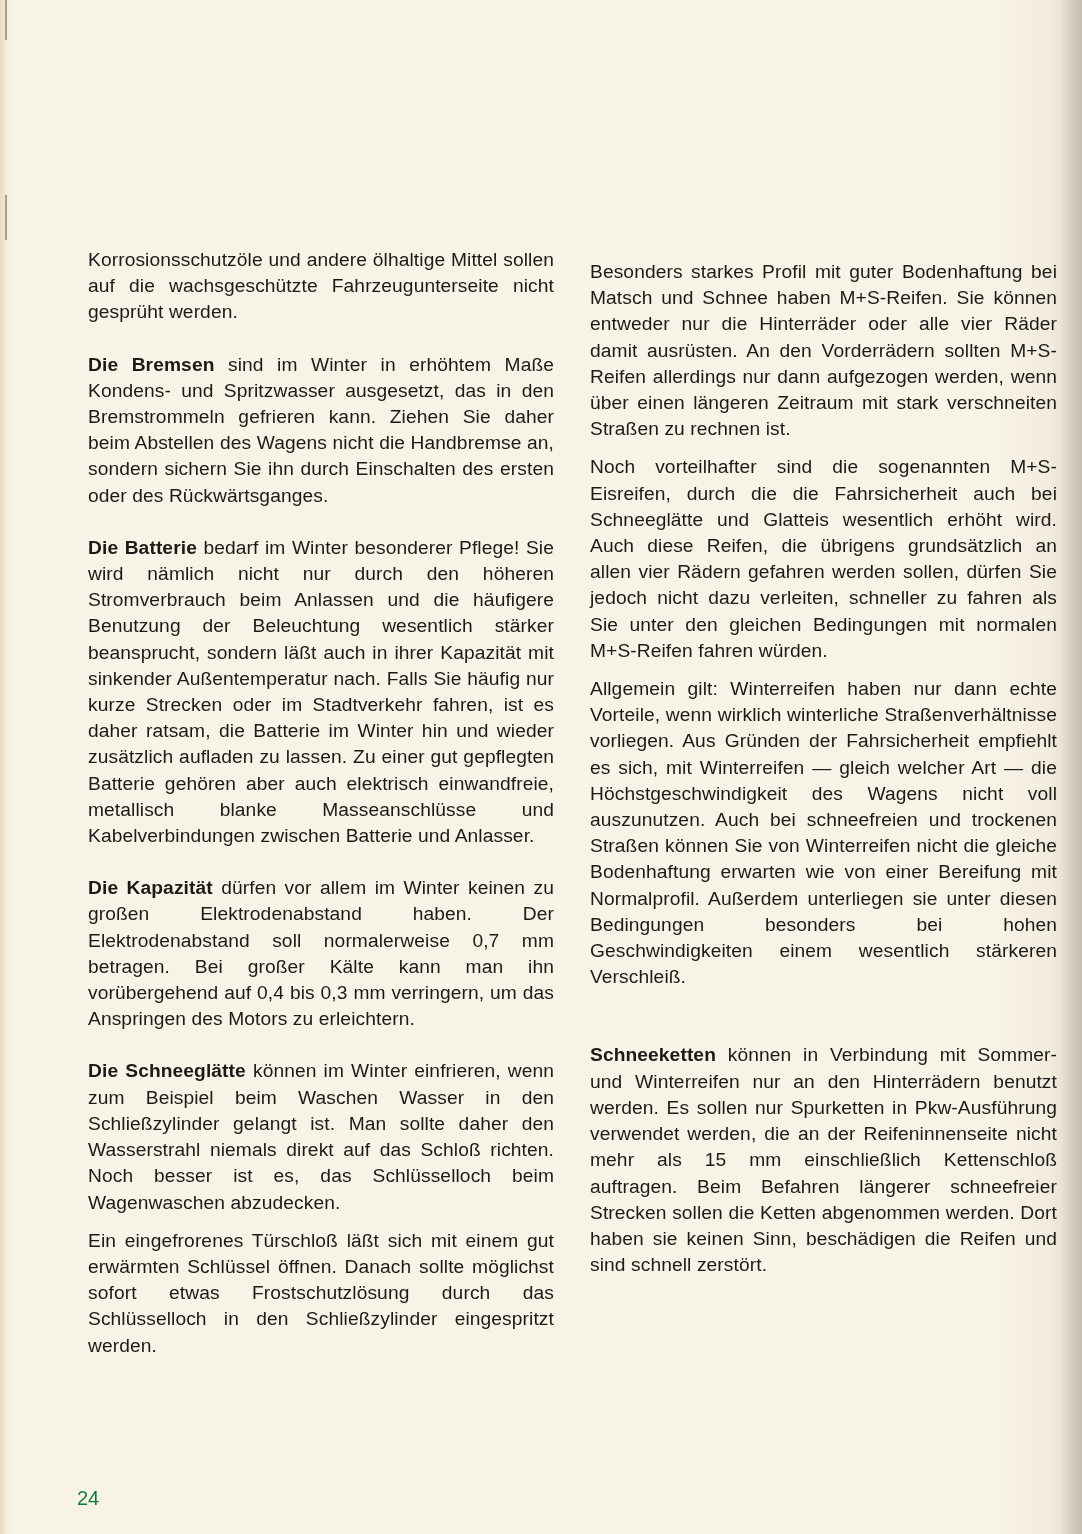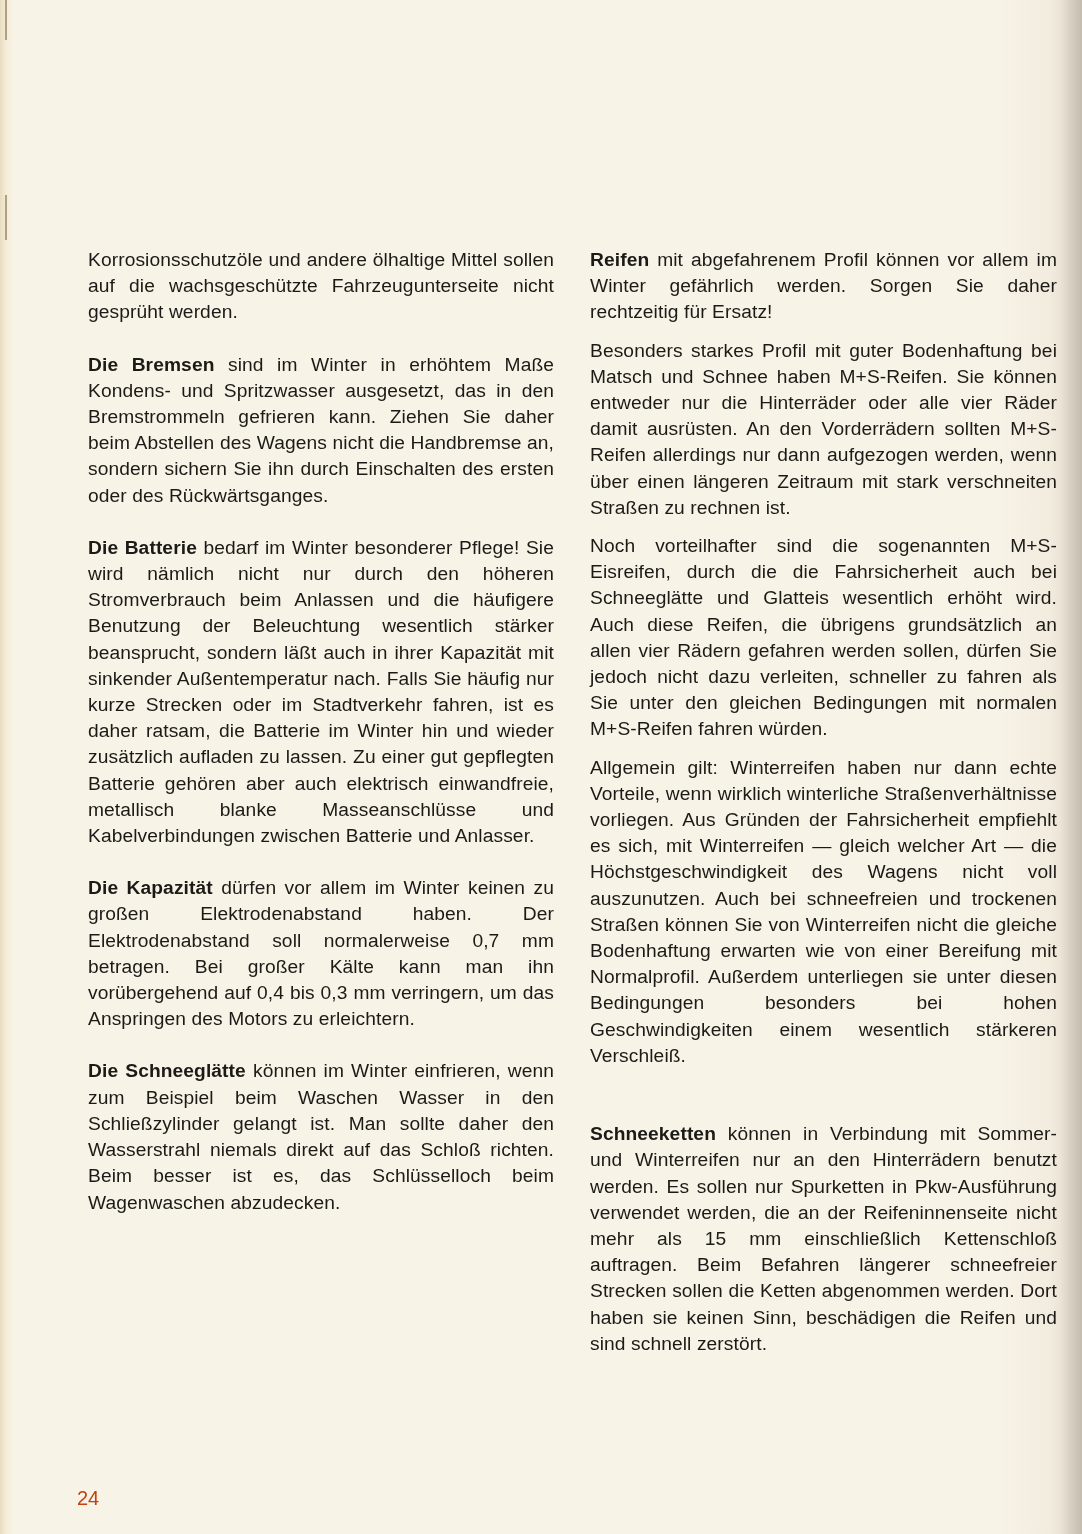--- a/index.html
+++ b/index.html
@@ -49,21 +49,21 @@
     }
     .gap-lg { margin-top: 26px; }
     .gap-sm { margin-top: 12px; }
     .gap-xl { margin-top: 52px; }
     .page-number {
       position: absolute;
       left: 77px;
       top: 1487px;
       font-size: 20px;
       font-weight: 400;
-      color: #c2410c;
+      color: #15803d;
     }
     .edge-shadow {
       position: absolute;
       right: 0;
       top: 0;
       width: 22px;
       height: 100%;
       background: linear-gradient(to right, rgba(0,0,0,0), rgba(120,110,95,0.25));
     }
   </style>
@@ -82,28 +82,28 @@
   <p class="para gap-lg">
     <b>Die Bremsen</b><span> sind im Winter in erhöhtem Maße Kondens- und Spritzwasser ausgesetzt, das in den Bremstrommeln gefrieren kann. Ziehen Sie daher beim Abstellen des Wagens nicht die Handbremse an, sondern sichern Sie ihn durch Einschalten des ersten oder des Rückwärtsganges.</span>
   </p>
   <p class="para gap-lg">
     <b>Die Batterie</b><span> bedarf im Winter besonderer Pflege! Sie wird nämlich nicht nur durch den höheren Stromverbrauch beim Anlassen und die häufigere Benutzung der Beleuchtung wesentlich stärker beansprucht, sondern läßt auch in ihrer Kapazität mit sinkender Außentemperatur nach. Falls Sie häufig nur kurze Strecken oder im Stadtverkehr fahren, ist es daher ratsam, die Batterie im Winter hin und wieder zusätzlich aufladen zu lassen. Zu einer gut gepflegten Batterie gehören aber auch elektrisch einwandfreie, metallisch blanke Masseanschlüsse und Kabelverbindungen zwischen Batterie und Anlasser.</span>
   </p>
   <p class="para gap-lg">
     <b>Die Kapazität</b><span> dürfen vor allem im Winter keinen zu großen Elektrodenabstand haben. Der Elektrodenabstand soll normalerweise 0,7 mm betragen. Bei großer Kälte kann man ihn vorübergehend auf 0,4 bis 0,3 mm verringern, um das Anspringen des Motors zu erleichtern.</span>
   </p>
   <p class="para gap-lg">
-    <b>Die Schneeglätte</b><span> können im Winter einfrieren, wenn zum Beispiel beim Waschen Wasser in den Schließzylinder gelangt ist. Man sollte daher den Wasserstrahl niemals direkt auf das Schloß richten. Beim besser ist es, das Schlüsselloch beim Wagenwaschen abzudecken.</span>
+    <b>Die Schneeglätte</b><span> können im Winter einfrieren, wenn zum Beispiel beim Waschen Wasser in den Schließzylinder gelangt ist. Man sollte daher den Wasserstrahl niemals direkt auf das Schloß richten. Noch besser ist es, das Schlüsselloch beim Wagenwaschen abzudecken.</span>
+  </p>
+  <p class="para gap-sm">
+    <b></b><span>Ein eingefrorenes Türschloß läßt sich mit einem gut erwärmten Schlüssel öffnen. Danach sollte möglichst sofort etwas Frostschutzlösung durch das Schlüsselloch in den Schließzylinder eingespritzt werden.</span>
   </p>
 </div>
 
 <div class="column col-right">
-  <p class="para">
-    <b>Reifen</b><span> mit abgefahrenem Profil können vor allem im Winter gefährlich werden. Sorgen Sie daher rechtzeitig für Ersatz!</span>
-  </p>
   <p class="para gap-sm">
     <b></b><span>Besonders starkes Profil mit guter Bodenhaftung bei Matsch und Schnee haben M+S-Reifen. Sie können entweder nur die Hinterräder oder alle vier Räder damit ausrüsten. An den Vorderrädern sollten M+S-Reifen allerdings nur dann aufgezogen werden, wenn über einen längeren Zeitraum mit stark verschneiten Straßen zu rechnen ist.</span>
   </p>
   <p class="para gap-sm">
     <b></b><span>Noch vorteilhafter sind die sogenannten M+S-Eisreifen, durch die die Fahrsicherheit auch bei Schneeglätte und Glatteis wesentlich erhöht wird. Auch diese Reifen, die übrigens grundsätzlich an allen vier Rädern gefahren werden sollen, dürfen Sie jedoch nicht dazu verleiten, schneller zu fahren als Sie unter den gleichen Bedingungen mit normalen M+S-Reifen fahren würden.</span>
   </p>
   <p class="para gap-sm">
     <b></b><span>Allgemein gilt: Winterreifen haben nur dann echte Vorteile, wenn wirklich winterliche Straßenverhältnisse vorliegen. Aus Gründen der Fahrsicherheit empfiehlt es sich, mit Winterreifen — gleich welcher Art — die Höchstgeschwindigkeit des Wagens nicht voll auszunutzen. Auch bei schneefreien und trockenen Straßen können Sie von Winterreifen nicht die gleiche Bodenhaftung erwarten wie von einer Bereifung mit Normalprofil. Außerdem unterliegen sie unter diesen Bedingungen besonders bei hohen Geschwindigkeiten einem wesentlich stärkeren Verschleiß.</span>
   </p>
   <p class="para gap-xl">

